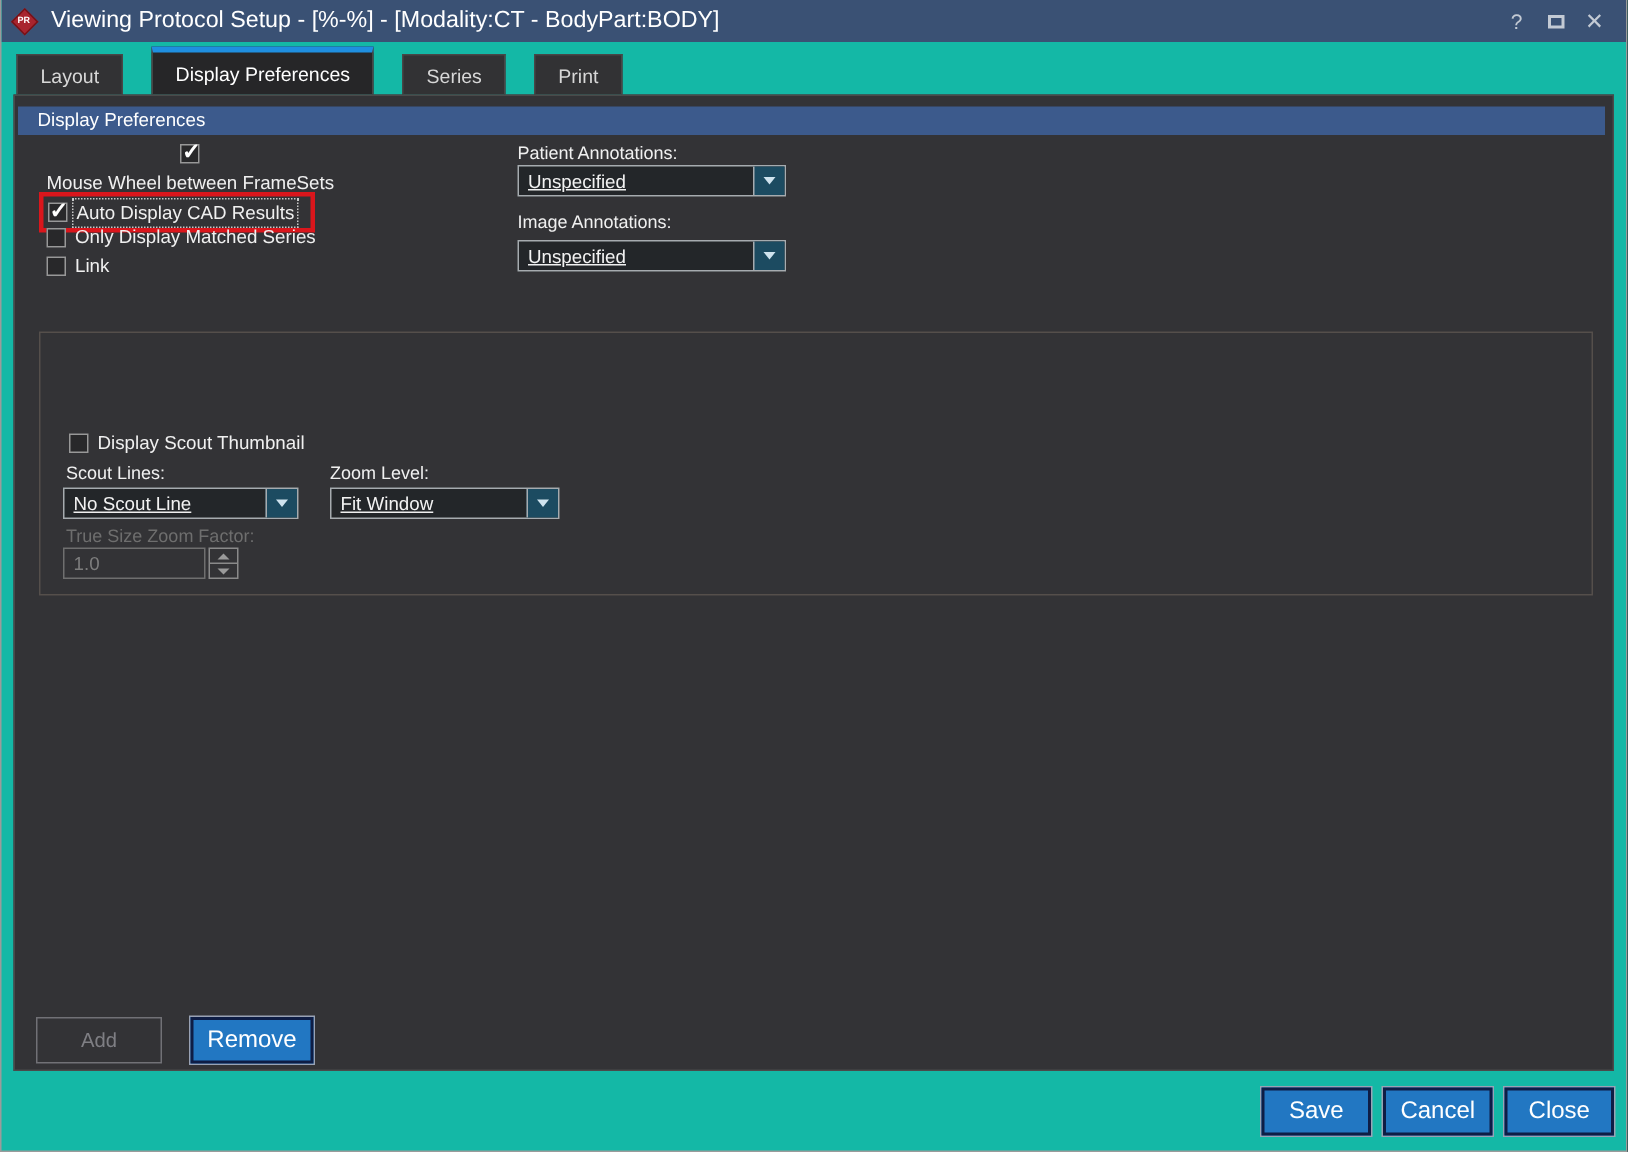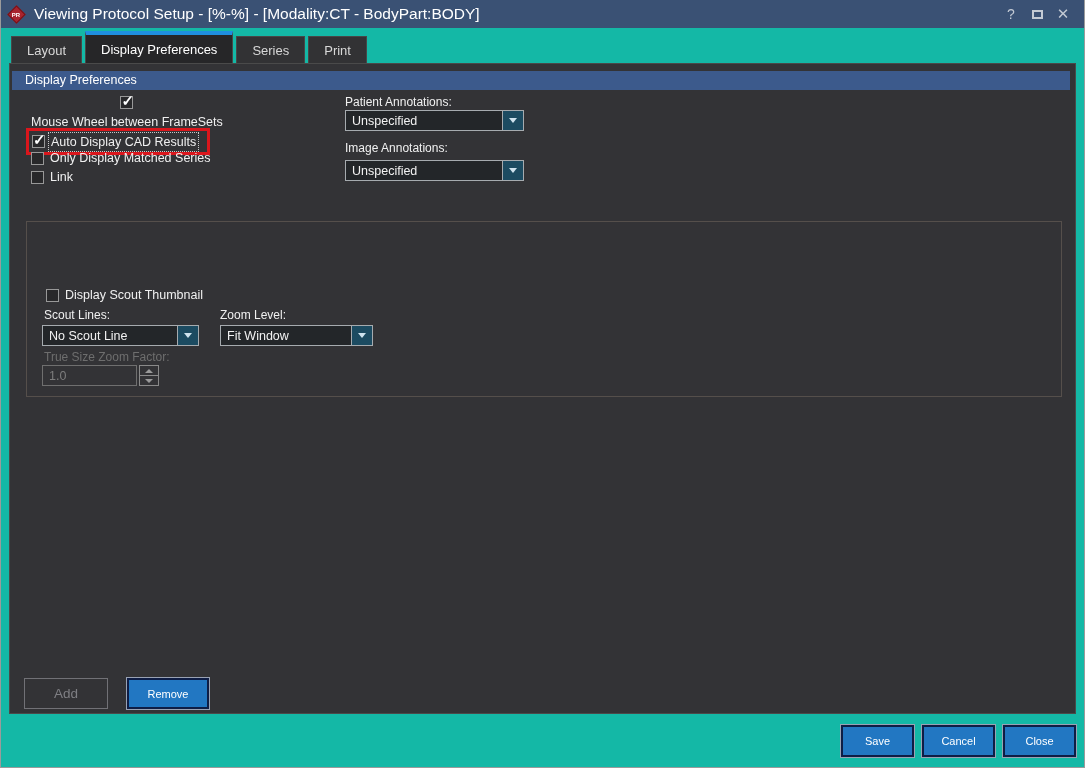--- a/index.html
+++ b/index.html
@@ -28,21 +28,21 @@
     width:26px; height:22px; display:flex; align-items:center; justify-content:center;
     color:#c3cad4; font-size:14px; cursor:default;
   }
   .max-glyph { width:11px; height:9px; border:2px solid #c3cad4; }
   .close-glyph { font-size:15px; }
 
   
   .tabstrip { position:absolute; top:31px; left:8px; right:8px; height:32px; display:flex; align-items:flex-end; }
   .tab {
     height:27px; padding:0 15px; display:flex; align-items:center;
-    border:1px solid #474747; border-bottom:none; margin-right:3px;
+    border:1px solid #474747; border-bottom:none; margin-right:19px;
     font-size:13px; color:#d8d8d8; background:#323234; cursor:default;
   }
   .tab.first { margin-left:2px; }
   .tab.active {
     height:32px; background:#262628; color:#ffffff;
     border-top:4px solid #1f8fe0; padding-top:0;
   }
 
   
   .panel {
@@ -74,21 +74,21 @@
   }
   .red-annotation .cb { position:static; }
 
   
   .field-label { position:absolute; font-size:12px; color:#f0f0f0; white-space:nowrap; }
   .field-label.disabled { color:#6e6e6e; }
 
   
   .dd {
     position:absolute; height:21px; border:1px solid #a6abaf; background:#232629;
-    display:flex; cursor:default;
+    display:flex; cursor:default;text-decoration:underline;
   }
   .dd .dd-value { flex:1; font-size:12.5px; color:#f2f2f2; padding:3px 0 0 6px; white-space:nowrap; overflow:hidden; }
   .dd .dd-btn {
     width:21px; background:#1c4b61; border-left:1px solid #a6abaf;
     display:flex; align-items:center; justify-content:center; flex:0 0 auto;
   }
   .dd .dd-arrow {
     width:0; height:0; border-left:4px solid transparent; border-right:4px solid transparent;
     border-top:5px solid #cfe3ee;
   }
@@ -111,21 +111,21 @@
     display:flex; flex-direction:column;
   }
   .spin-btn { flex:1; display:flex; align-items:center; justify-content:center; }
   .spin-btn.up { border-bottom:1px solid #8a8a8a; }
   .tri-up { width:0; height:0; border-left:4px solid transparent; border-right:4px solid transparent; border-bottom:4px solid #9a9a9a; }
   .tri-down { width:0; height:0; border-left:4px solid transparent; border-right:4px solid transparent; border-top:4px solid #9a9a9a; }
 
   
   .btn-blue {
     background:#2277c2; border:2px solid #0e1d45; box-shadow:0 0 0 1px #99a2b4;
-    color:#ffffff; font-size:11px; font-family:"Liberation Sans", sans-serif;
+    color:#ffffff; font-size:16px; font-family:"Liberation Sans", sans-serif;
     display:flex; align-items:center; justify-content:center; cursor:default;
   }
   .btn-disabled {
     background:transparent; border:1px solid #717176; color:#7f7f84;
     font-size:13.5px; display:flex; align-items:center; justify-content:center; cursor:default;
   }
   .btn-add    { position:absolute; left:14px;  top:614px; width:84px; height:31px; }
   .btn-remove { position:absolute; left:117px; top:614px; width:82px; height:31px; }
 
   .footer-btn { position:absolute; top:725px; width:73px; height:32px; }

